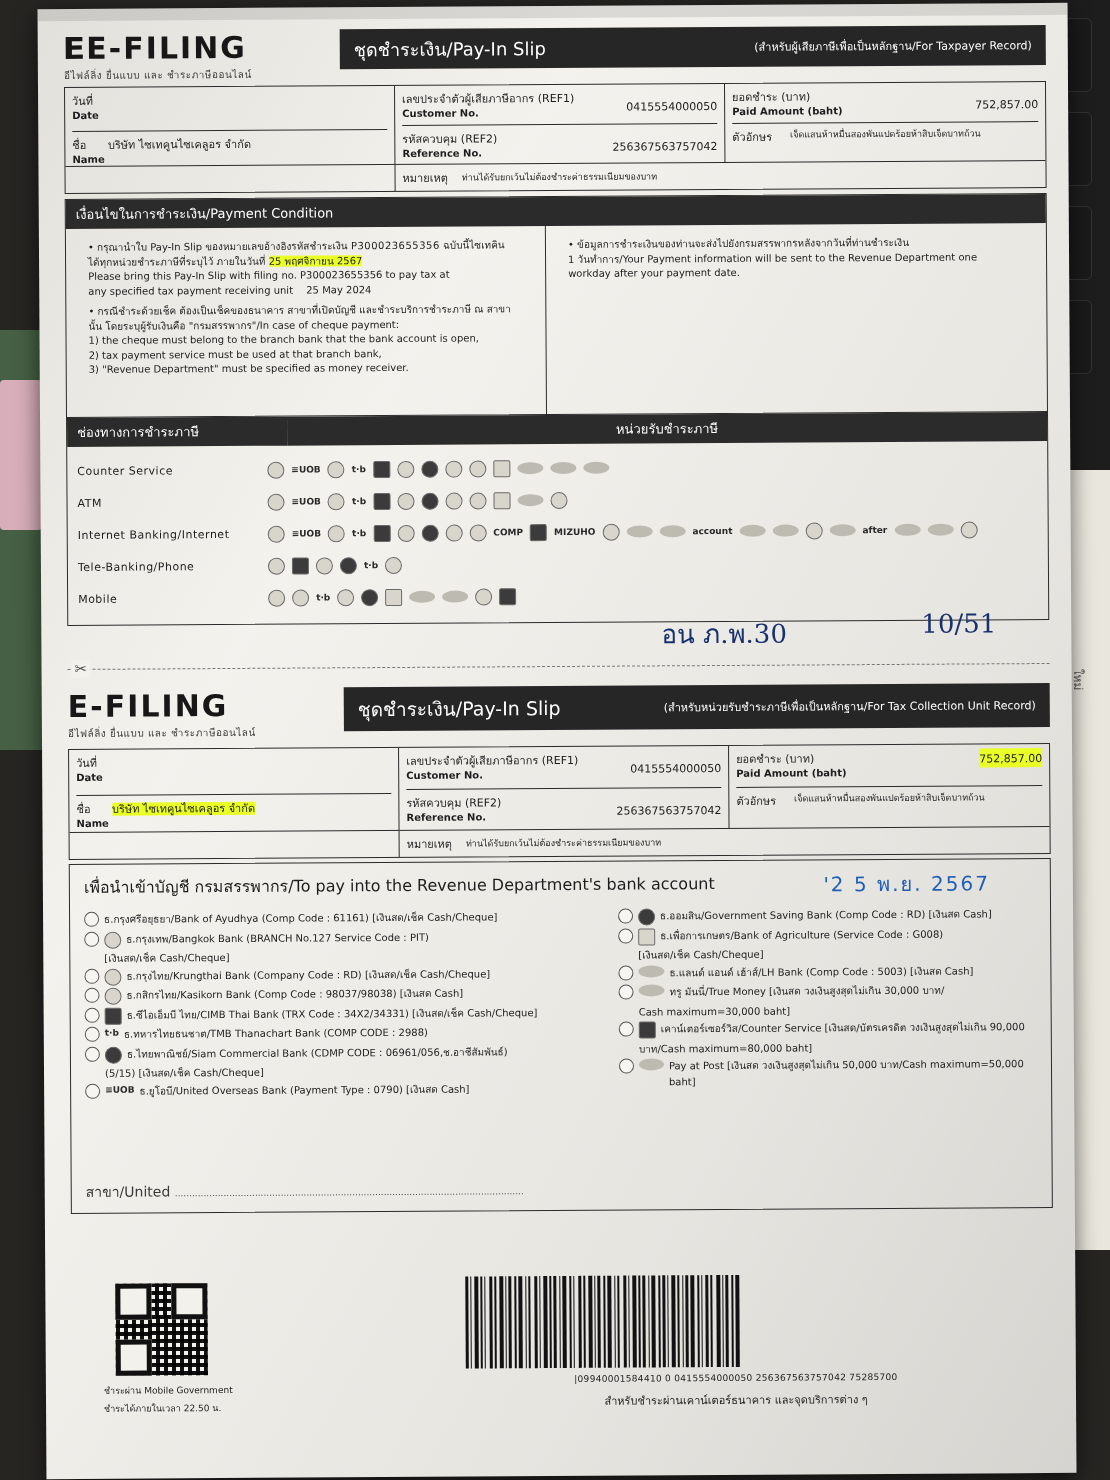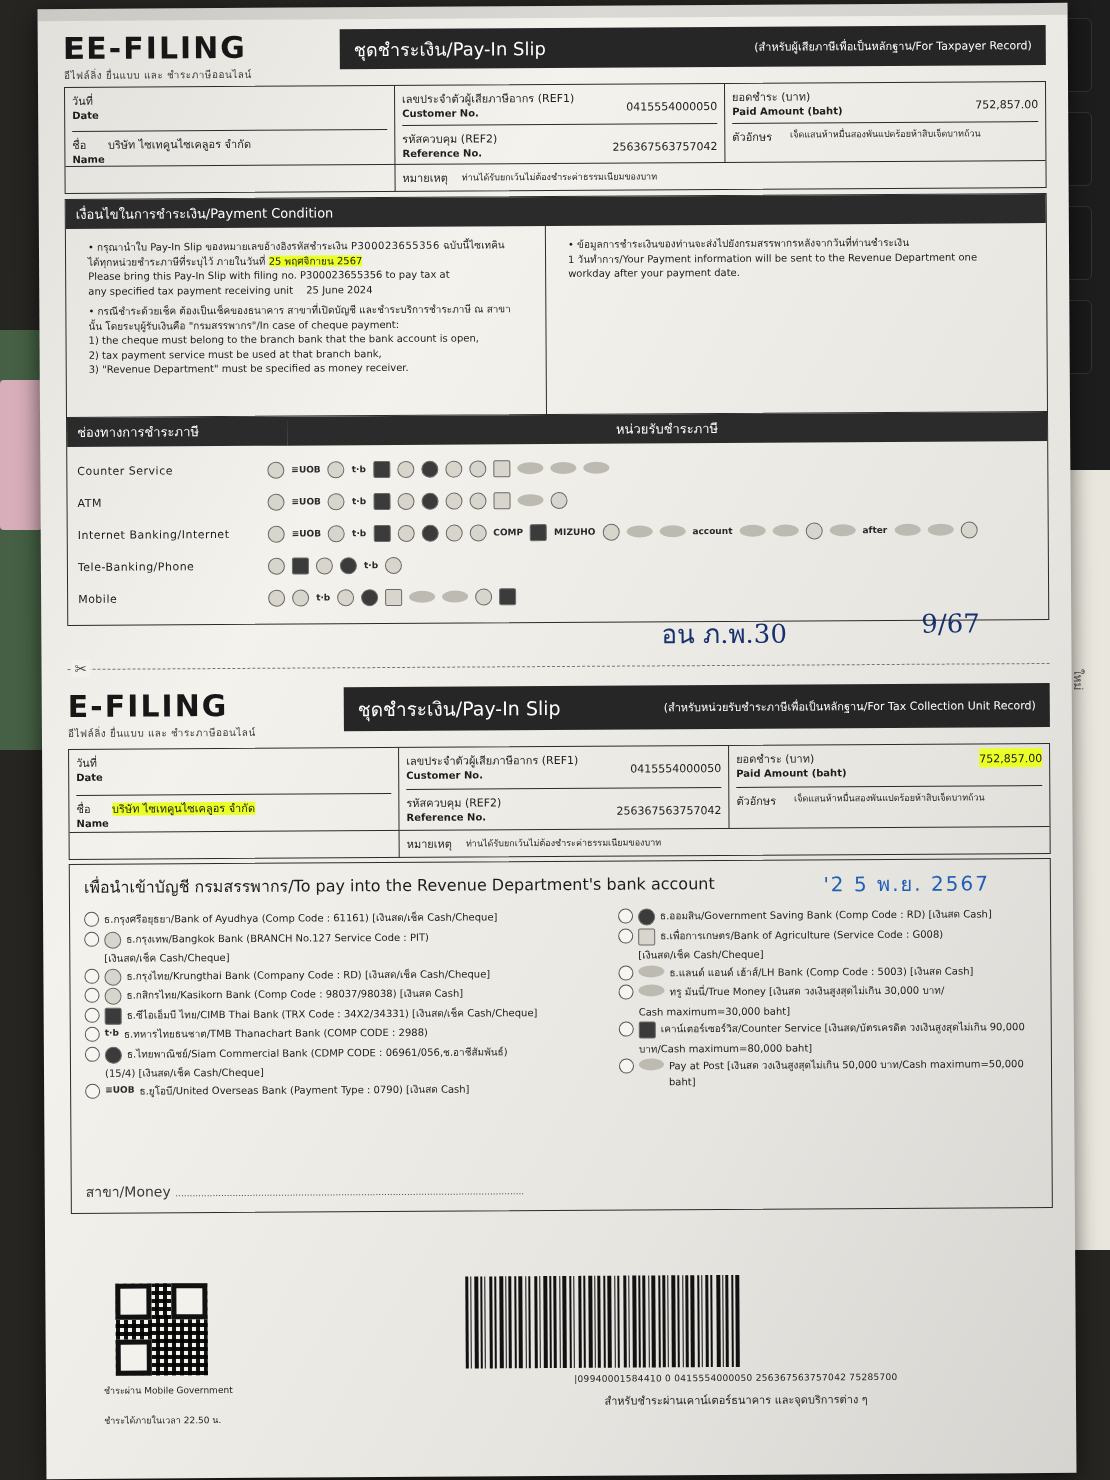--- a/index.html
+++ b/index.html
@@ -192,21 +192,21 @@
             <li>
               <span>กรุณานำใบ Pay-In Slip ของหมายเลขอ้างอิงรหัสชำระเงิน</span>
               <span style="letter-spacing:.5px;">P300023655356</span>
               <span>ฉบับนี้ไซเทคิน</span><br>
               <span>ได้ทุกหน่วยชำระภาษีที่ระบุไว้ ภายในวันที่</span>
               <span class="hl">25 พฤศจิกายน 2567</span><br>
               <span>Please bring this Pay-In Slip with filing no.</span>
               <span>P300023655356</span>
               <span>to pay tax at</span><br>
               <span>any specified tax payment receiving unit</span>
-              <span style="margin-left:10px;">25 June 2024</span>
+              <span style="margin-left:10px;">25 May 2024</span>
             </li>
             <li>
               <span>กรณีชำระด้วยเช็ค ต้องเป็นเช็คของธนาคาร สาขาที่เปิดบัญชี และชำระบริการชำระภาษี ณ สาขา</span><br>
               <span>นั้น โดยระบุผู้รับเงินคือ "กรมสรรพากร"/In case of cheque payment:</span><br>
               <span>1) the cheque must belong to the branch bank that the bank account is open,</span><br>
               <span>2) tax payment service must be used at that branch bank,</span><br>
               <span>3) "Revenue Department" must be specified as money receiver.</span>
             </li>
           </ul>
         </div>
@@ -318,21 +318,21 @@
             <span class="bi img"></span>
             <span class="bi"></span>
             <span class="bi sq dk"></span>
           </div>
         </div>
       </div>
     </div>
   </div>
 
   <div style="position:absolute;left:620px;top:608px;font-size:26px;" class="hand">อน ภ.พ.30</div>
-  <div style="position:absolute;left:880px;top:605px;font-size:26px;" class="hand">9/67</div>
+  <div style="position:absolute;left:880px;top:605px;font-size:26px;" class="hand">10/51</div>
 
   <div class="cut" style="top:660px;"></div>
   <span class="scissors" style="top:651px;">✂</span>
 
   <div class="slip" style="top:680px;height:8px;">
     <div class="logobox">
       <div class="ef">E-FILING</div>
       <div class="th">อีไฟล์ลิ่ง ยื่นแบบ และ ชำระภาษีออนไลน์</div>
     </div>
     <div class="titlebar" style="height:44px;">
@@ -434,21 +434,21 @@
               <span class="bi txt" style="margin-right:5px;">t·b</span>
               <span>ธ.ทหารไทยธนชาต/TMB Thanachart Bank (COMP CODE : 2988)</span>
             </div>
           <div class="bankline">
               <span class="mark"><span class="radio"></span></span>
               <span class="bi dk" style="margin-right:5px;"></span>
               <span>ธ.ไทยพาณิชย์/Siam Commercial Bank (CDMP CODE : 06961/056,ช.อาชีสัมพันธ์)</span>
             </div>
           <div class="bankline">
               <span class="mark"></span>
-              <span>(15/4) [เงินสด/เช็ค Cash/Cheque]</span>
+              <span>(5/15) [เงินสด/เช็ค Cash/Cheque]</span>
             </div>
           <div class="bankline">
               <span class="mark"><span class="radio"></span></span>
               <span class="bi txt" style="margin-right:5px;">≡UOB</span>
               <span>ธ.ยูโอบี/United Overseas Bank (Payment Type : 0790) [เงินสด Cash]</span>
             </div>
         </div>
 
         <div style="flex:1;">
           <div class="bankline">
@@ -490,32 +490,32 @@
             </div>
           <div class="bankline">
               <span class="mark"><span class="radio"></span></span>
               <span class="bi img" style="margin-right:5px;"></span>
               <span>Pay at Post [เงินสด วงเงินสูงสุดไม่เกิน 50,000 บาท/Cash maximum=50,000 baht]</span>
             </div>
         </div>
       </div>
 
       <div style="position:absolute;left:14px;bottom:10px;font-size:14px;color:#3a3a3a;">
-        <span>สาขา/Money</span>
+        <span>สาขา/United</span>
         <span class="sm">..........................................................................................................................</span>
       </div>
     </div>
   </div>
 
   <div style="position:absolute;left:70px;top:1275px;">
     <div class="qr">
         <i></i>
       </div>
     <div class="sm" style="margin-top:8px;margin-left:-12px;">ชำระผ่าน Mobile Government</div>
-    <div class="sm" style="margin-top:16px;margin-left:-12px;">ชำระได้ภายในเวลา 22.50 น.</div>
+    <div class="sm" style="margin-top:4px;margin-left:-12px;">ชำระได้ภายในเวลา 22.50 น.</div>
   </div>
 
   <div style="position:absolute;left:420px;top:1270px;width:540px;">
     <div class="barcode">
       <i style="width:3px"></i>
         <i style="width:2px;background:transparent"></i>
         <i style="width:1px"></i>
         <i style="width:3px;background:transparent"></i>
       <i style="width:4px"></i>
         <i style="width:2px;background:transparent"></i>

